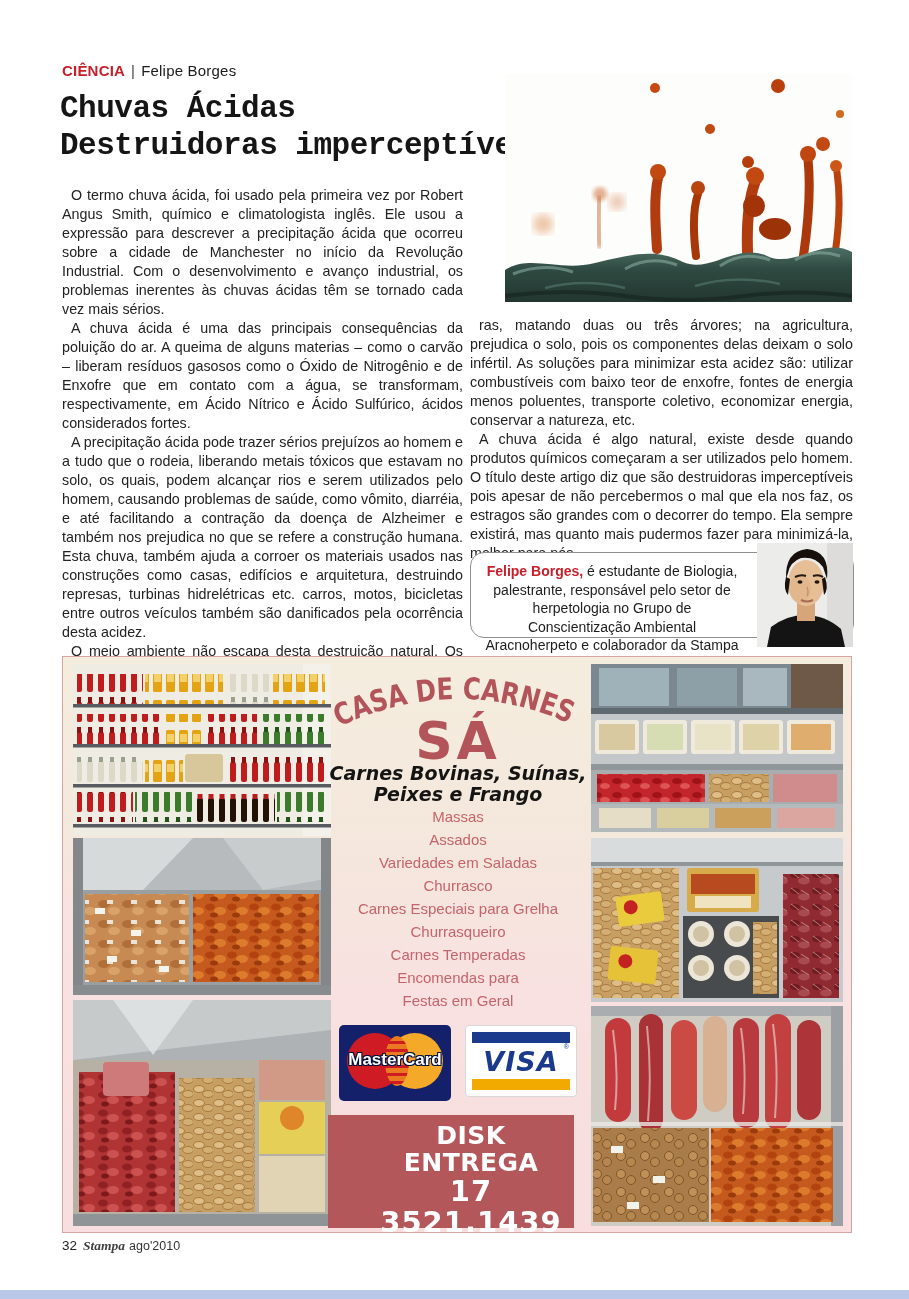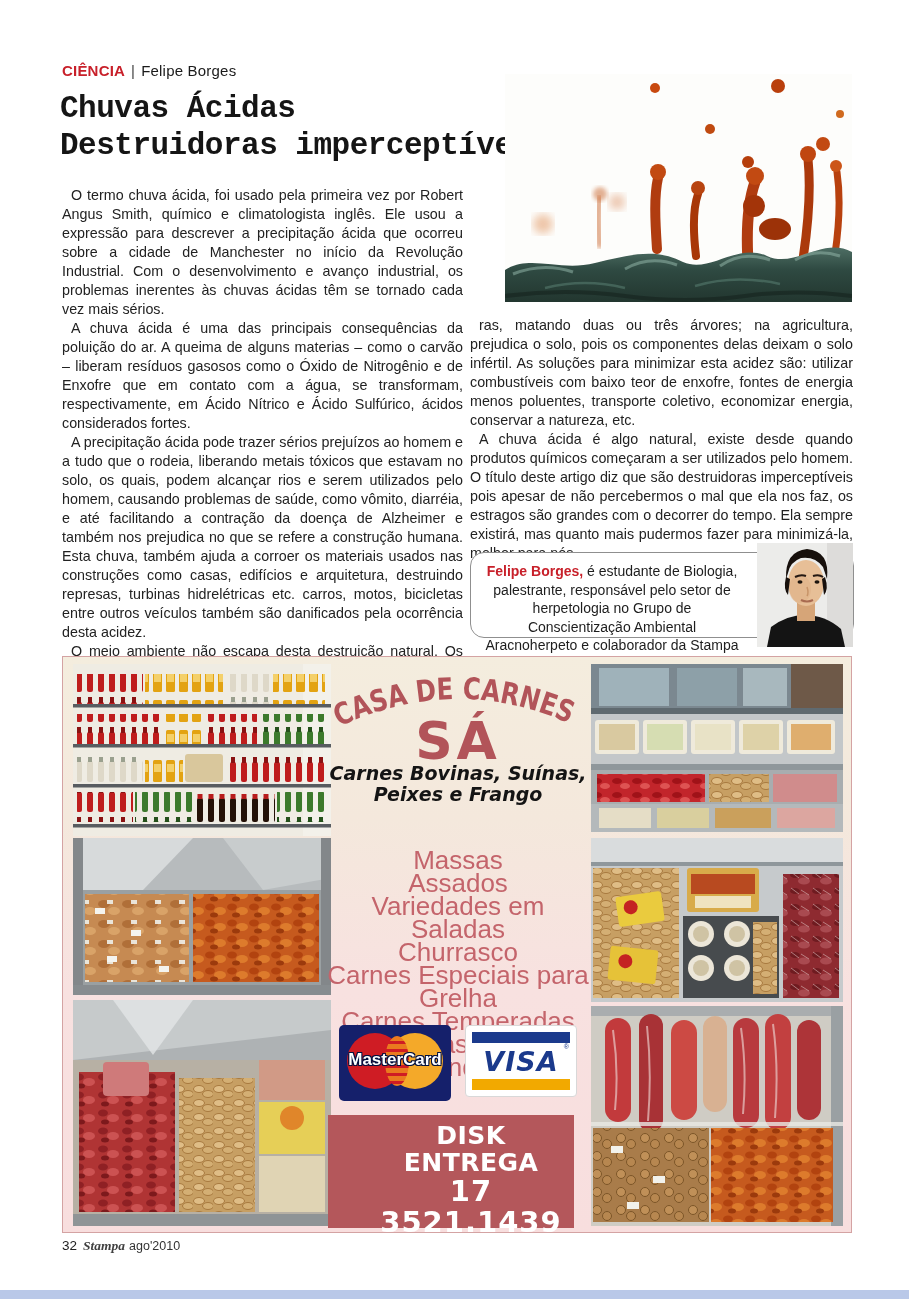--- a/index.html
+++ b/index.html
@@ -35,21 +35,21 @@
   .ph-l2{left:10px;top:181px;width:258px;height:157px;}
   .ph-l3{left:10px;top:343px;width:258px;height:226px;}
   .ph-r1{left:528px;top:7px;width:252px;height:168px;}
   .ph-r2{left:528px;top:181px;width:252px;height:164px;}
   .ph-r3{left:528px;top:349px;width:252px;height:220px;}
   .ad-arch{position:absolute;left:270px;top:8px;width:250px;height:96px;}
   .ad-subtitle{position:absolute;left:258px;top:106px;width:274px;text-align:center;
                font-family:"DejaVu Sans",sans-serif;font-weight:800;font-style:italic;
                font-size:19px;line-height:21px;color:#141414;}
   .ad-services{position:absolute;left:262px;top:148px;width:266px;text-align:center;
-               font-size:26px;line-height:23px;color:#c4646b;margin-top:44px;}
+               font-size:15px;line-height:23px;color:#c4646b;}
   .ad-payments{position:absolute;left:276px;top:368px;width:238px;height:72px;display:flex;
                justify-content:space-between;}
   .mc{position:relative;width:112px;height:76px;background:#15206b;border-radius:5px;overflow:hidden;}
   .mc-red{position:absolute;left:8px;top:8px;width:56px;height:56px;border-radius:50%;background:#cf1c24;}
   .mc-yellow{position:absolute;left:48px;top:8px;width:56px;height:56px;border-radius:50%;background:#f4a929;}
   .mc-lens{position:absolute;left:46px;top:11px;width:24px;height:50px;border-radius:50%;
            background:repeating-linear-gradient(180deg,#ea7a1f 0 5px,#cf1c24 5px 8px);}
   .mc-label{position:absolute;left:0;right:0;top:25px;text-align:center;color:#fff;font-weight:700;
             font-size:17px;font-family:"Liberation Sans",sans-serif;
             text-shadow:1px 1px 0 #001040,-1px 1px 0 #001040,1px -1px 0 #001040,-1px -1px 0 #001040;}
@@ -394,23 +394,24 @@
       <div>Carnes Bovinas, Suínas,</div>
       <div>Peixes e Frango</div>
     </div>
 
     <div class="ad-services">
       <div>Massas</div>
       <div>Assados</div>
       <div>Variedades em Saladas</div>
       <div>Churrasco</div>
       <div>Carnes Especiais para Grelha</div>
+      <div>Churrasqueiro</div>
       <div>Carnes Temperadas</div>
-      <div>Churrasqueiro</div>
       <div>Encomendas para</div>
+      <div>Festas em Geral</div>
     </div>
 
     <div class="ad-payments">
       <div class="mc">
         <div class="mc-red"></div>
         <div class="mc-yellow"></div>
         <div class="mc-lens"></div>
         <div class="mc-label">MasterCard</div>
       </div>
       <div class="visa">

